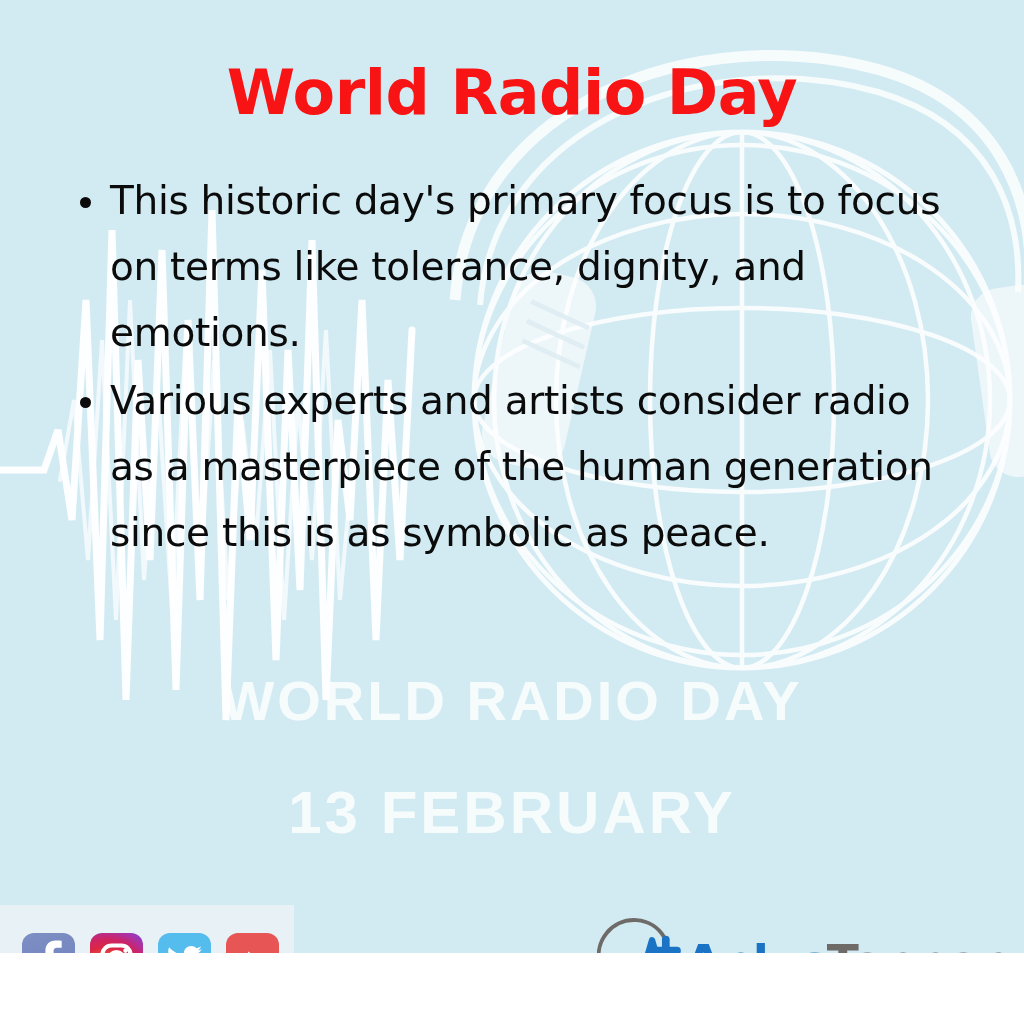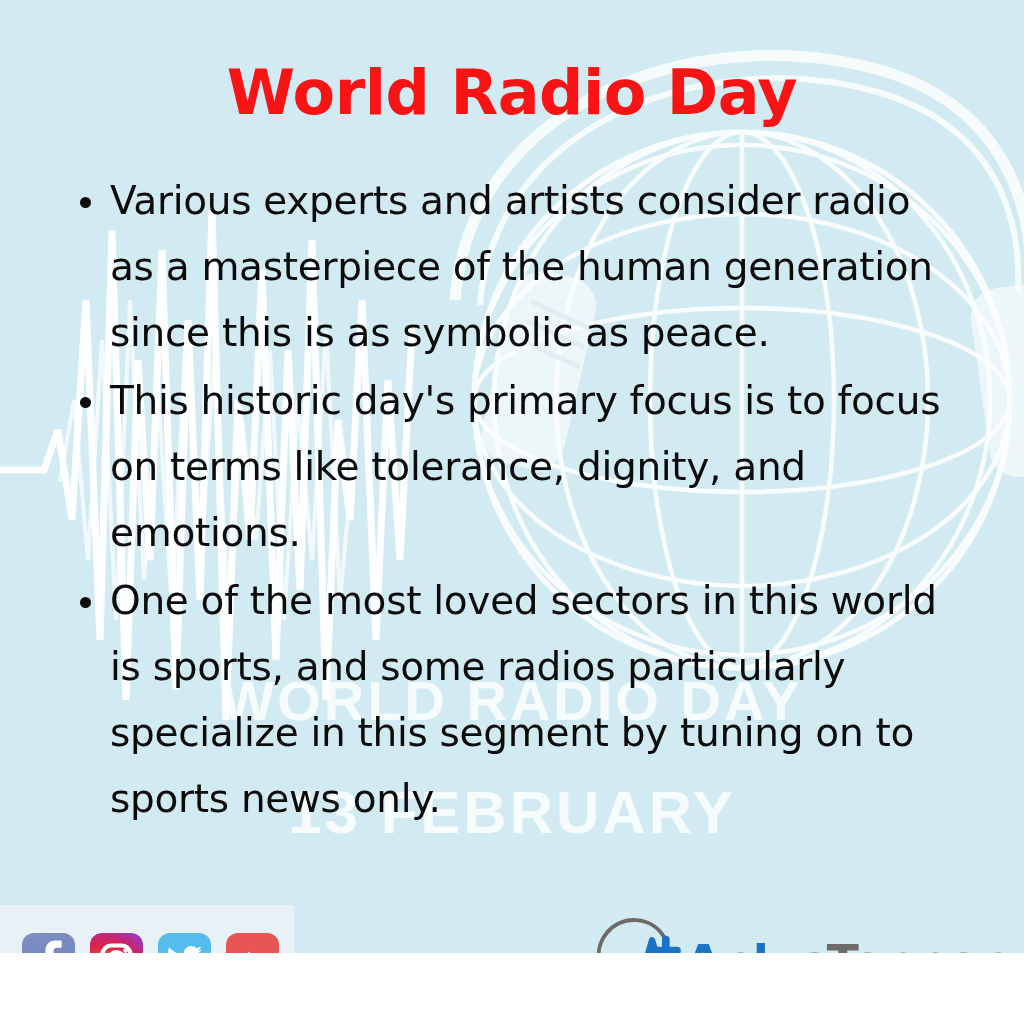--- a/index.html
+++ b/index.html
@@ -212,23 +212,22 @@
     </svg>
 
     <div class="watermark-text wm-line1">WORLD RADIO DAY</div>
     <div class="watermark-text wm-line2">13 FEBRUARY</div>
   </div>
 
   <div class="title">World Radio Day</div>
 
   <div class="content">
     <ul class="bullet-list">
+      <li class="bullet-item">This historic day's primary focus is to focus on terms like tolerance, dignity, and emotions.</li>
       <li class="bullet-item">Various experts and artists consider radio as a masterpiece of the human generation since this is as symbolic as peace.</li>
-      <li class="bullet-item">This historic day's primary focus is to focus on terms like tolerance, dignity, and emotions.</li>
-      <li class="bullet-item">One of the most loved sectors in this world is sports, and some radios particularly specialize in this segment by tuning on to sports news only.</li>
     </ul>
   </div>
 
   <div class="social-panel">
     <div class="social-row">
 
       <a class="social-icon ic-facebook">
         <svg width="53" height="53" viewBox="0 0 53 53">
           <path fill="#ffffff" d="M31.6 52V31.6h6.8l1.0-7.9h-7.8v-5.0c0-2.3.6-3.9 3.9-3.9h4.2V7.8c-.7-.1-3.2-.3-6.1-.3-6.1 0-10.2 3.7-10.2 10.5v5.7h-6.9v7.9h6.9V52h8.2z"></path>
         </svg>

